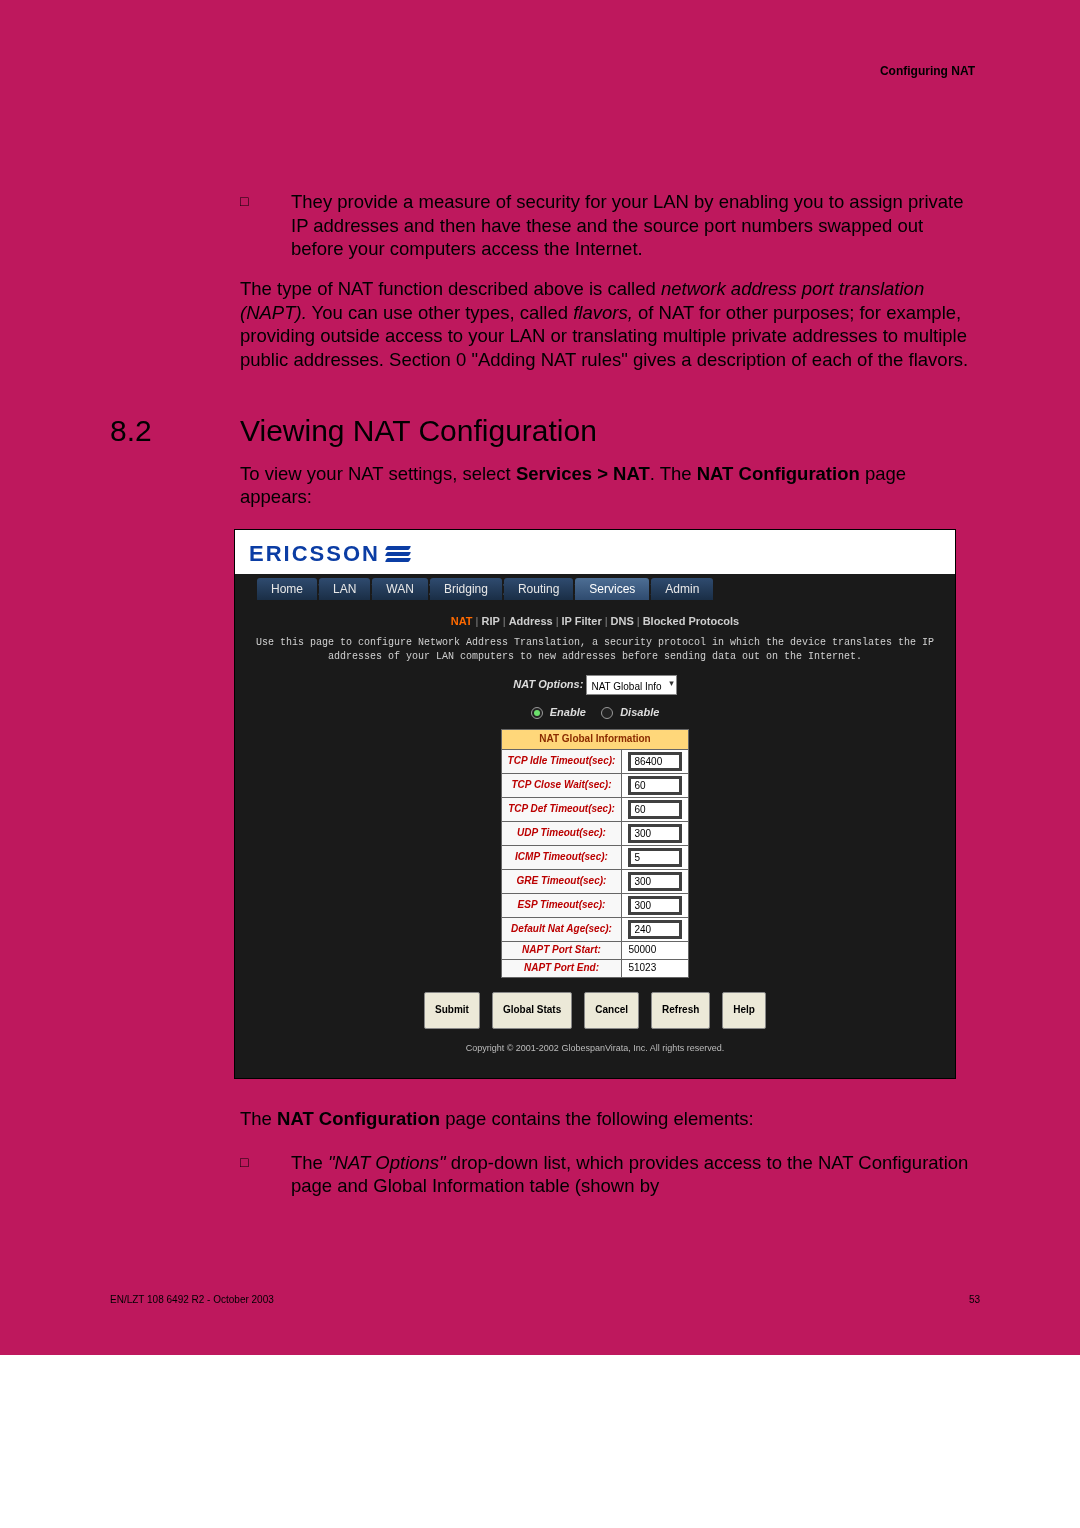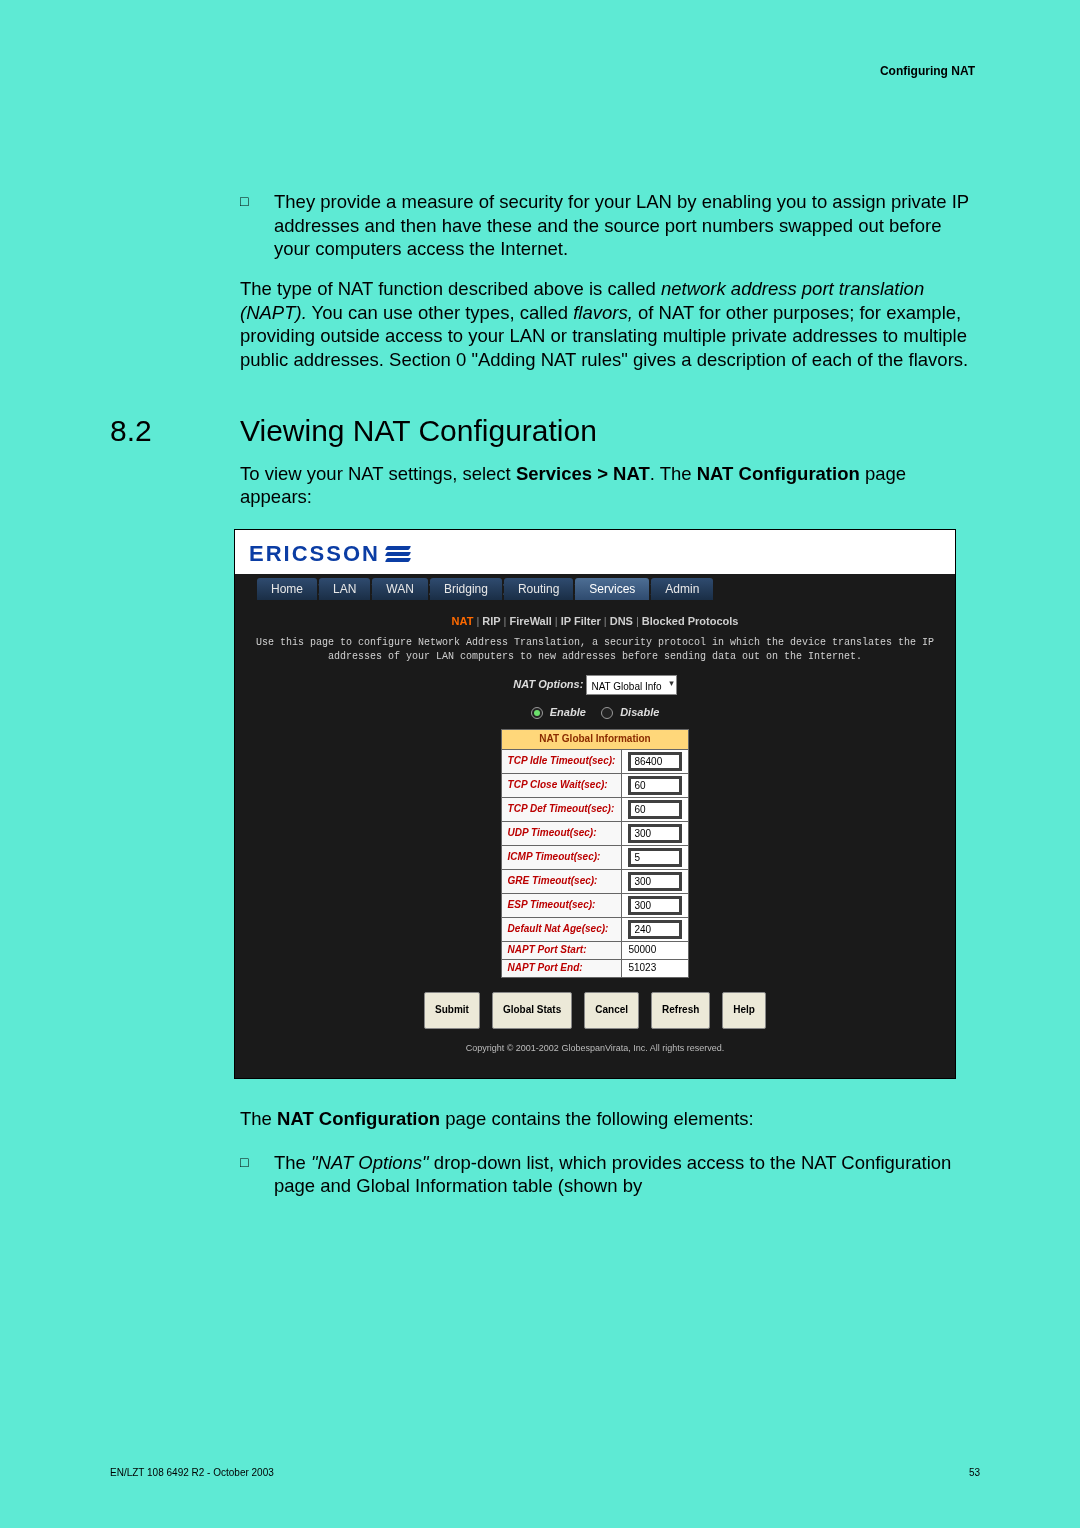--- a/index.html
+++ b/index.html
@@ -2,43 +2,44 @@
 <html><head>
 <meta charset="utf-8">
 <style>
   body {
     margin: 0;
     background: #fff;
     font-family: Arial, Helvetica, sans-serif;
   }
   .page {
     width: 1080px;
-    height: 1528px;
+    height: 1355px;
     position: relative;
     box-sizing: border-box;
     padding: 60px 100px 50px 110px;
-    background: #5eead4;
+    background: #be185d;
   }
   .header-right {
     position: absolute;
     top: 64px;
     right: 105px;
     font-size: 12px;
     font-weight: bold;
   }
 
   .body-col {
     margin-left: 130px;
     margin-right: 10px;
     font-size: 18.5px;
     line-height: 1.28;
   }
   .bullet-row {
     display: flex;
     margin-bottom: 16px;
+    gap: 17px;
   }
   .bullet-mark {
     width: 34px;
     flex: 0 0 34px;
     font-size: 14px;
     line-height: 22px;
   }
   .bullet-mark::before { content: "\25A1"; }
   .para { margin-bottom: 20px; }
 
@@ -202,21 +203,21 @@
     font-weight: bold;
     padding: 3px 8px;
     border: 1px solid #666;
   }
   .info-table td {
     border: 1px solid #666;
     font-size: 10px;
     padding: 2px 6px;
   }
   .info-table td.lab {
-    color:#b00; font-weight:bold; font-style: italic; text-align:left;
+    color:#b00; font-weight:bold; font-style: italic; text-align:center;
     background:#f8f8f8;
   }
   .info-table td .inp {
     display:inline-block;border:3px solid #404040;background:#fff;
     padding:0 3px;min-width:42px;font-size:10px;height:13px;line-height:13px;
   }
   .btn-row {
     text-align:center;
     padding: 14px 0 8px;
   }
@@ -291,21 +292,21 @@
       <div class="dark-area">
         <div class="tabs" id="tabs">
             <div class="tab">Home</div>
             <div class="tab">LAN</div>
             <div class="tab">WAN</div>
             <div class="tab">Bridging</div>
             <div class="tab">Routing</div>
             <div class="tab active">Services</div>
             <div class="tab">Admin</div>
           </div>
-        <div class="subnav" id="subnav"><span class="cur">NAT</span><span class="sep">|</span><span>RIP</span><span class="sep">|</span><span>FireWall</span><span class="sep">|</span><span>IP Filter</span><span class="sep">|</span><span>DNS</span><span class="sep">|</span><span>Blocked Protocols</span></div>
+        <div class="subnav" id="subnav"><span class="cur">NAT</span><span class="sep">|</span><span>RIP</span><span class="sep">|</span><span>Address</span><span class="sep">|</span><span>IP Filter</span><span class="sep">|</span><span>DNS</span><span class="sep">|</span><span>Blocked Protocols</span></div>
         <div class="cfg-desc">Use this page to configure Network Address Translation, a security protocol in which the device translates the IP addresses of your LAN computers to new addresses before sending data out on the Internet.</div>
         <div class="nat-opts">
           <span>NAT Options:</span>
           <span class="sel">NAT Global Info</span>
         </div>
         <div class="radio-row">
           <span class="radio-dot on"></span>
           <span>Enable</span>
           &nbsp;&nbsp;&nbsp;
           <span class="radio-dot"></span>

